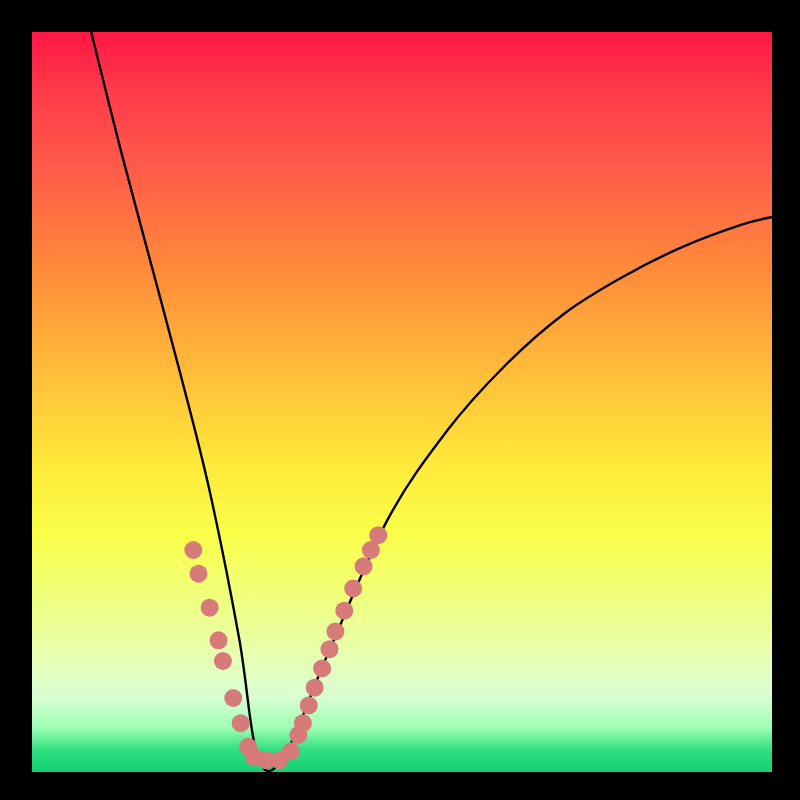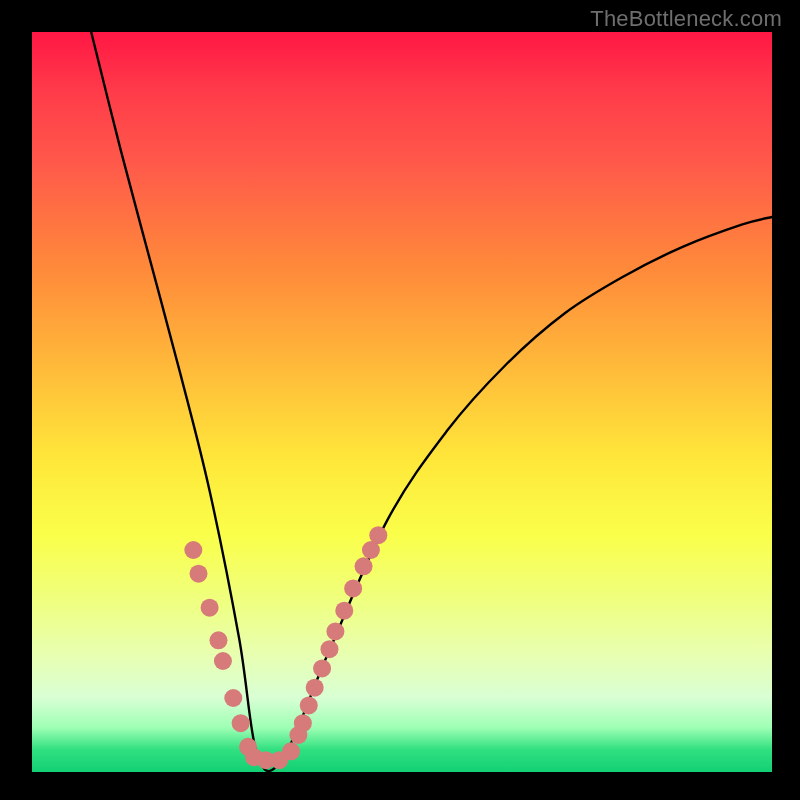--- a/index.html
+++ b/index.html
@@ -56,21 +56,20 @@
     top: 0;
     width: 740px;
     height: 740px;
     overflow: visible;
   }
 </style>
 </head>
 <body>
 
 <div class="stage">
-  <div class="watermark">TheBottleneck.com</div>
   <div class="plot-area">
     <svg class="overlay" viewBox="0 0 740 740">
       <path id="curve-path" fill="none" stroke="#000000" stroke-width="2.4" stroke-linejoin="round" stroke-linecap="round" d="M 59.20 0.00 C 64.13 19.73, 78.93 80.17, 88.80 118.40 C 98.67 156.63, 108.53 192.40, 118.40 229.40 C 128.27 266.40, 138.13 302.17, 148.00 340.40 C 157.87 378.63, 167.73 414.40, 177.60 458.80 C 187.47 503.20, 199.18 562.40, 207.20 606.80 C 215.22 651.20, 218.30 705.47, 225.70 725.20 C 233.10 744.93, 239.88 742.47, 251.60 725.20 C 263.32 707.93, 278.73 661.07, 296.00 621.60 C 313.27 582.13, 335.47 525.40, 355.20 488.40 C 374.93 451.40, 394.67 425.50, 414.40 399.60 C 434.13 373.70, 453.87 352.73, 473.60 333.00 C 493.33 313.27, 513.07 296.00, 532.80 281.20 C 552.53 266.40, 572.27 255.30, 592.00 244.20 C 611.73 233.10, 631.47 223.23, 651.20 214.60 C 670.93 205.97, 695.60 197.33, 710.40 192.40 C 725.20 187.47, 735.07 186.23, 740.00 185.00"></path>
       <g id="marker-group">
           <circle cx="161.32" cy="518.00" r="9" fill="#d77a7a"></circle>
           <circle cx="166.50" cy="541.68" r="9" fill="#d77a7a"></circle>
           <circle cx="177.60" cy="575.72" r="9" fill="#d77a7a"></circle>
           <circle cx="186.48" cy="608.28" r="9" fill="#d77a7a"></circle>
           <circle cx="190.92" cy="629.00" r="9" fill="#d77a7a"></circle>
           <circle cx="201.28" cy="666.00" r="9" fill="#d77a7a"></circle>

